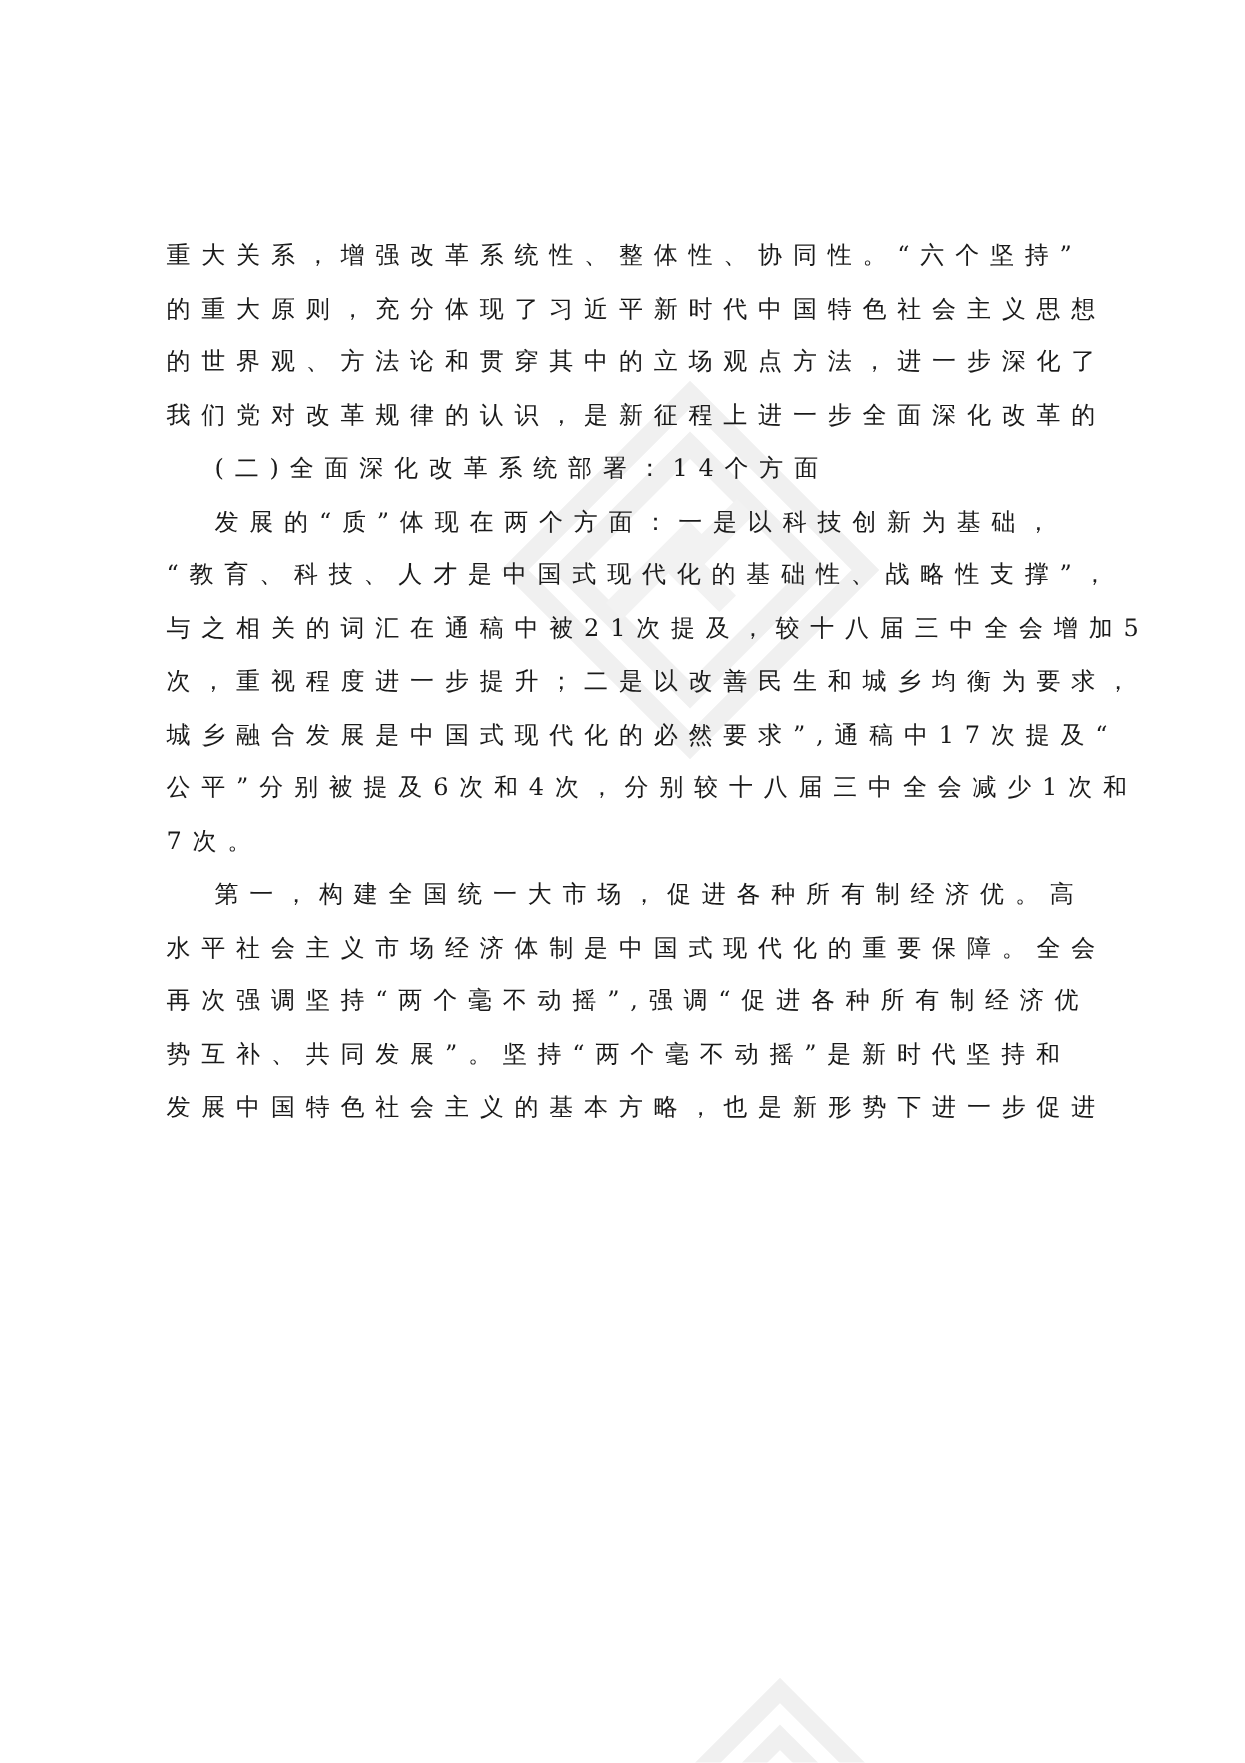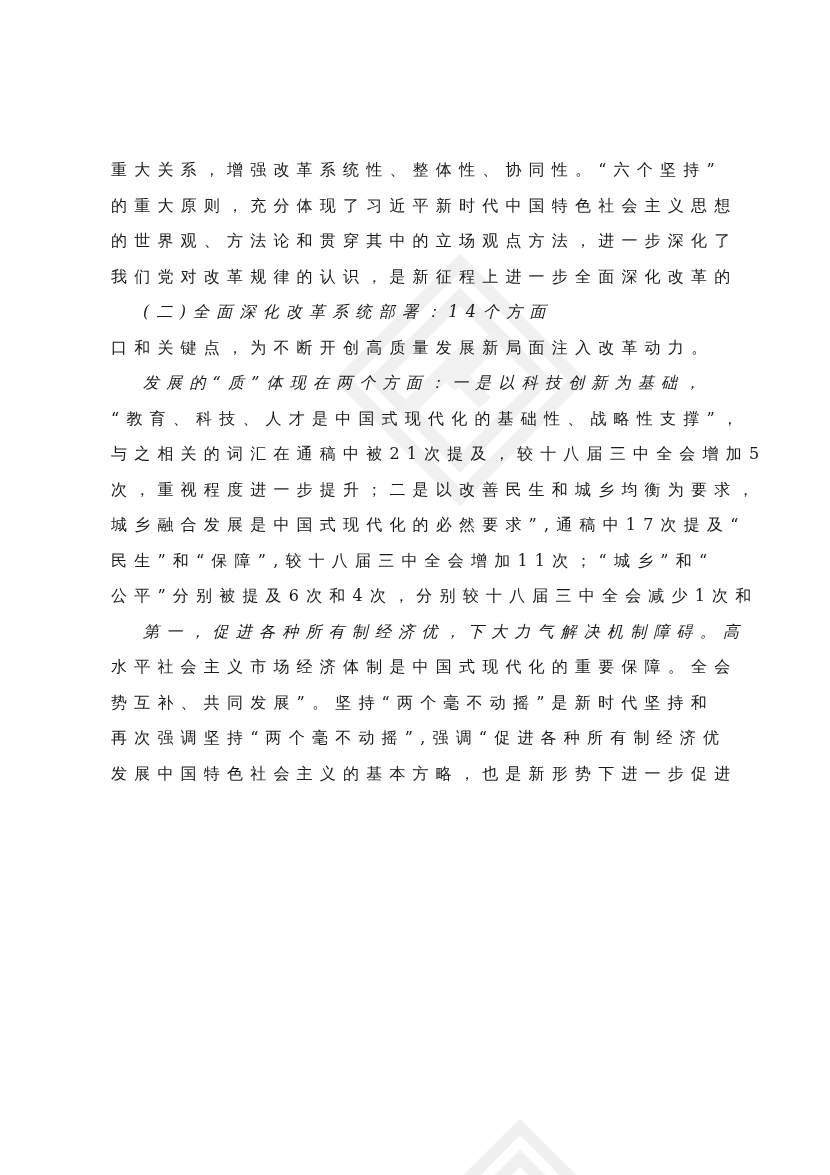--- a/index.html
+++ b/index.html
@@ -8,21 +8,21 @@
   .watermark { position: absolute; pointer-events: none; }
   .wm-1 { left: 330px; top: 250px; width: 260px; height: 260px; }
   .wm-2 { left: 400px; top: 1115px; width: 240px; height: 240px; }
   .content {
     position: absolute; left: 111px; top: 152px; width: 610px;
     font-family: "DejaVu Serif", "Liberation Serif", serif;
     font-size: 16px; color: #1a1a1a;
     line-height: 35.5px; letter-spacing: 7.2px;
   }
   .content p { margin: 0; padding: 0; text-align: left; white-space: nowrap; }
-  .indent { padding-left: 32px !important; font-style: italic; }
+  .indent { padding-left: 32px !important; }
 </style>
 </head>
 <body>
 
 <div class="page">
 
   <svg class="watermark wm-1" viewBox="0 0 100 100">
     <g fill="none" stroke="#f0f0f0" stroke-width="5">
       <path d="M50 5 L95 50 L50 95 L5 50 Z"></path>
       <path d="M50 18 L82 50 L50 82 L18 50 Z"></path>
@@ -44,27 +44,26 @@
       <rect x="52" y="30" width="6" height="26" transform="rotate(45 55 43)"></rect>
     </g>
   </svg>
 
   <div class="content">
     <p>重大关系，增强改革系统性、整体性、协同性。“六个坚持”</p>
     <p>的重大原则，充分体现了习近平新时代中国特色社会主义思想</p>
     <p>的世界观、方法论和贯穿其中的立场观点方法，进一步深化了</p>
     <p>我们党对改革规律的认识，是新征程上进一步全面深化改革的</p>
     <p class="indent">(二)全面深化改革系统部署：14个方面</p>
-    <p>口和关键点，为不断开创高质量发展新局面注入改革动力。</p>
     <p class="indent">发展的“质”体现在两个方面：一是以科技创新为基础，</p>
     <p>“教育、科技、人才是中国式现代化的基础性、战略性支撑”，</p>
     <p>与之相关的词汇在通稿中被21次提及，较十八届三中全会增加5</p>
     <p>次，重视程度进一步提升；二是以改善民生和城乡均衡为要求，</p>
     <p>城乡融合发展是中国式现代化的必然要求”,通稿中17次提及“</p>
-    <p>民生”和“保障”,较十八届三中全会增加11次；“城乡”和“</p>
     <p>公平”分别被提及6次和4次，分别较十八届三中全会减少1次和</p>
-    <p class="indent">第一，促进各种所有制经济优，下大力气解决机制障碍。高</p>
+    <p>7次。</p>
+    <p class="indent">第一，构建全国统一大市场，促进各种所有制经济优。高</p>
     <p>水平社会主义市场经济体制是中国式现代化的重要保障。全会</p>
+    <p>再次强调坚持“两个毫不动摇”,强调“促进各种所有制经济优</p>
     <p>势互补、共同发展”。坚持“两个毫不动摇”是新时代坚持和</p>
-    <p>再次强调坚持“两个毫不动摇”,强调“促进各种所有制经济优</p>
     <p>发展中国特色社会主义的基本方略，也是新形势下进一步促进</p>
   </div>
 </div>
 
 </body></html>

